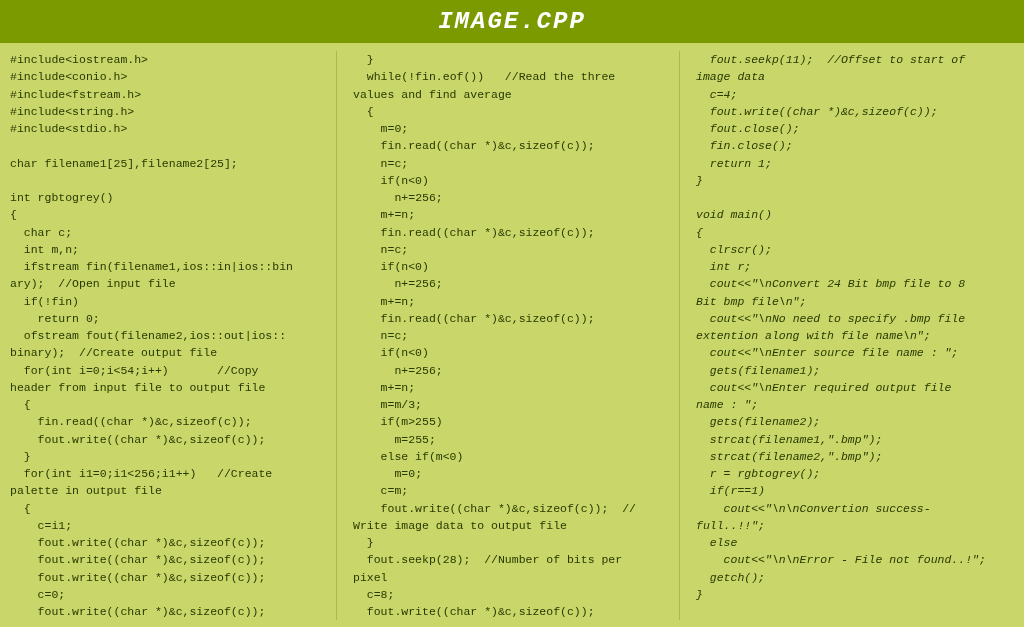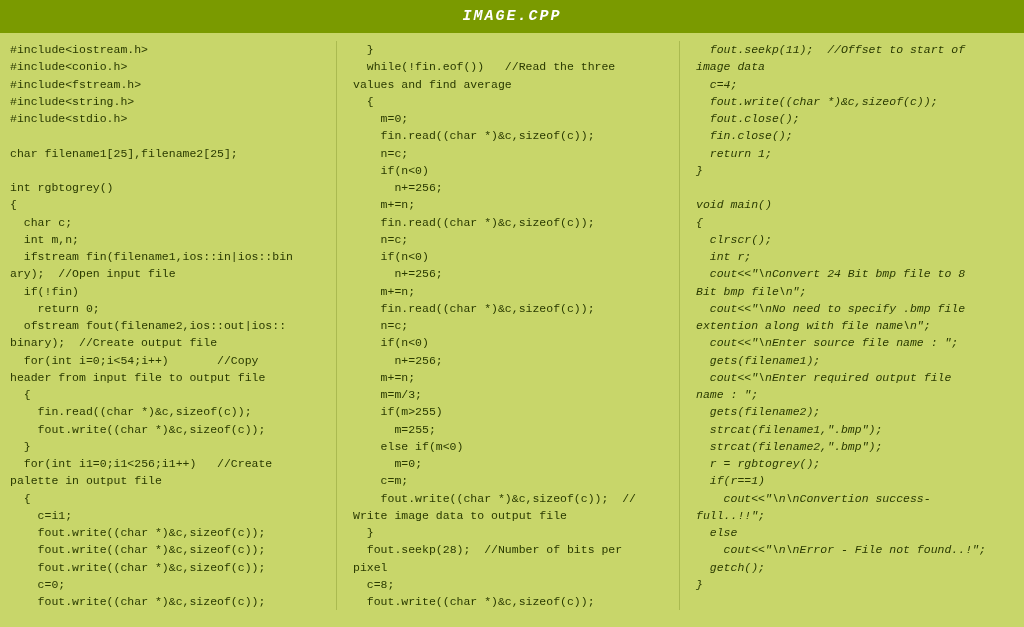--- a/index.html
+++ b/index.html
@@ -9,21 +9,21 @@
       font-size: 12px;
       color: #2a3a00;
       width: 1024px;
       min-height: 627px;
     }
 
     .title-bar {
       background: #7a9a00;
       text-align: center;
       padding: 8px 0;
-      font-size: 15px;
+      font-size: 24px;
       font-weight: bold;
       color: #ffffff;
       letter-spacing: 2px;
       text-transform: uppercase;
       font-style: italic;
     }
 
     .code-area {
       display: flex;
       flex-direction: row;

